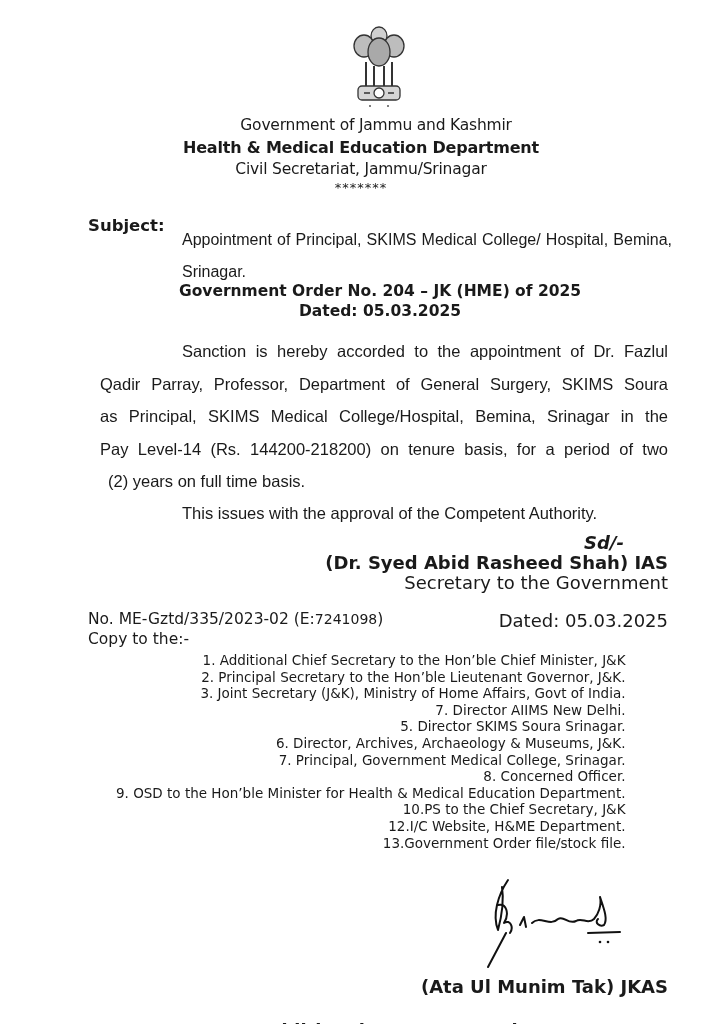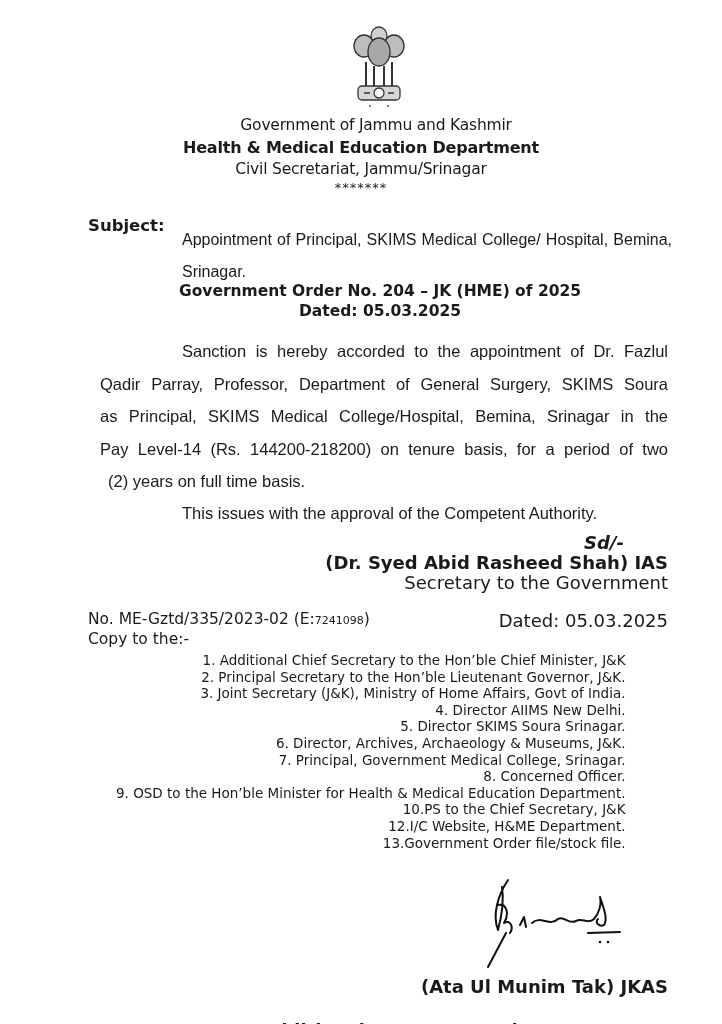--- a/index.html
+++ b/index.html
@@ -52,29 +52,29 @@
 <div class="abs para narrow" style="top:375px;">Qadir Parray, Professor, Department of General Surgery, SKIMS Soura</div>
 <div class="abs para narrow" style="top:407px;">as Principal, SKIMS Medical College/Hospital, Bemina, Srinagar in the</div>
 <div class="abs para narrow" style="top:440px;">Pay Level-14 (Rs. 144200-218200) on tenure basis, for a period of two</div>
 <div class="abs para narrow last" style="top:472px;margin-left:8px;">(2) years on full time basis.</div>
 <div class="abs narrow" style="top:504px; left:182px; font-size:16.5px;">This issues with the approval of the Competent Authority.</div>
 
 <div class="abs right" style="top:532px; right:98px; font-weight:bold; font-style:italic;">Sd/-</div>
 <div class="abs right" style="top:552px; font-weight:bold;text-align:center;">(Dr. Syed Abid Rasheed Shah) IAS</div>
 <div class="abs right" style="top:572px;">Secretary to the Government</div>
 
-<div class="abs" style="top:610px; left:88px; font-size:15.5px;"><span>No. ME-Gztd/335/2023-02 (E:</span><span style="font-size:11px;">7241098</span><span>)</span></div>
+<div class="abs" style="top:610px; left:88px; font-size:15.5px;"><span>No. ME-Gztd/335/2023-02 (E:</span><span style="font-size:14px;">7241098</span><span>)</span></div>
 <div class="abs right" style="top:610px;">Dated: 05.03.2025</div>
 <div class="abs" style="top:630px; left:88px; font-size:15.5px;">Copy to the:-</div>
 
 <ul class="abs list">
   <li>1.  Additional Chief Secretary to the Hon’ble Chief Minister, J&amp;K</li>
   <li>2.  Principal Secretary to the Hon’ble Lieutenant Governor, J&amp;K.</li>
   <li>3.  Joint Secretary (J&amp;K), Ministry of Home Affairs, Govt of India.</li>
-  <li>4.  Director AIIMS New Delhi.</li>
+  <li>7.  Director AIIMS New Delhi.</li>
   <li>5.  Director SKIMS Soura Srinagar.</li>
   <li>6.  Director, Archives, Archaeology &amp; Museums, J&amp;K.</li>
   <li>7.  Principal, Government Medical College, Srinagar.</li>
   <li>8.  Concerned Officer.</li>
   <li>9.  OSD to the Hon’ble Minister for Health &amp; Medical Education Department.</li>
   <li>10.PS to the Chief Secretary, J&amp;K</li>
   <li>12.I/C Website, H&amp;ME Department.</li>
   <li>13.Government Order file/stock file.</li>
 </ul>
 

